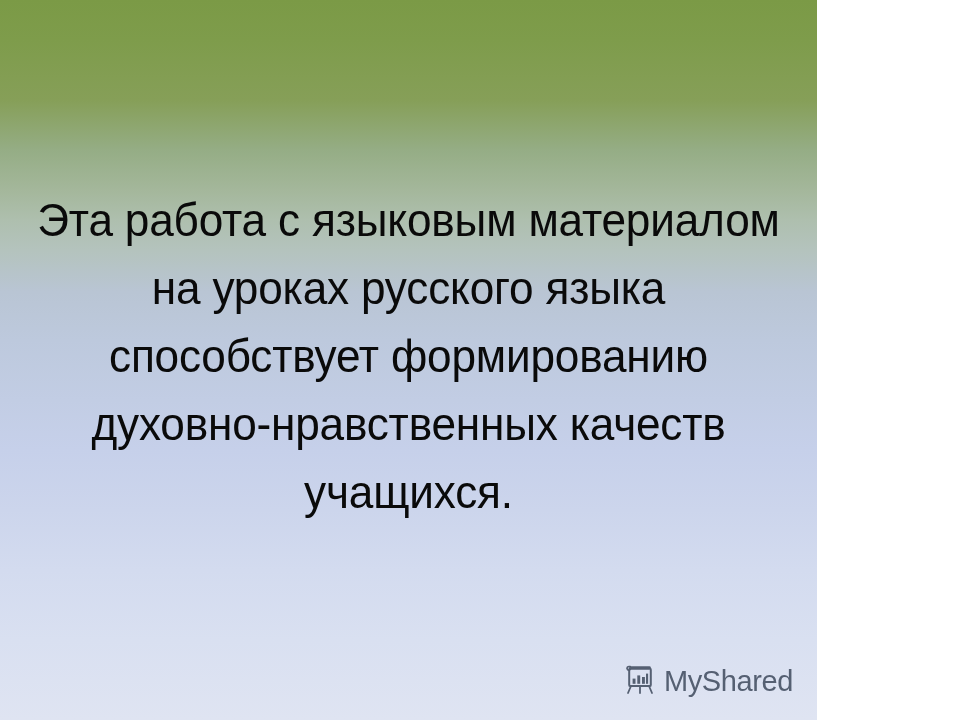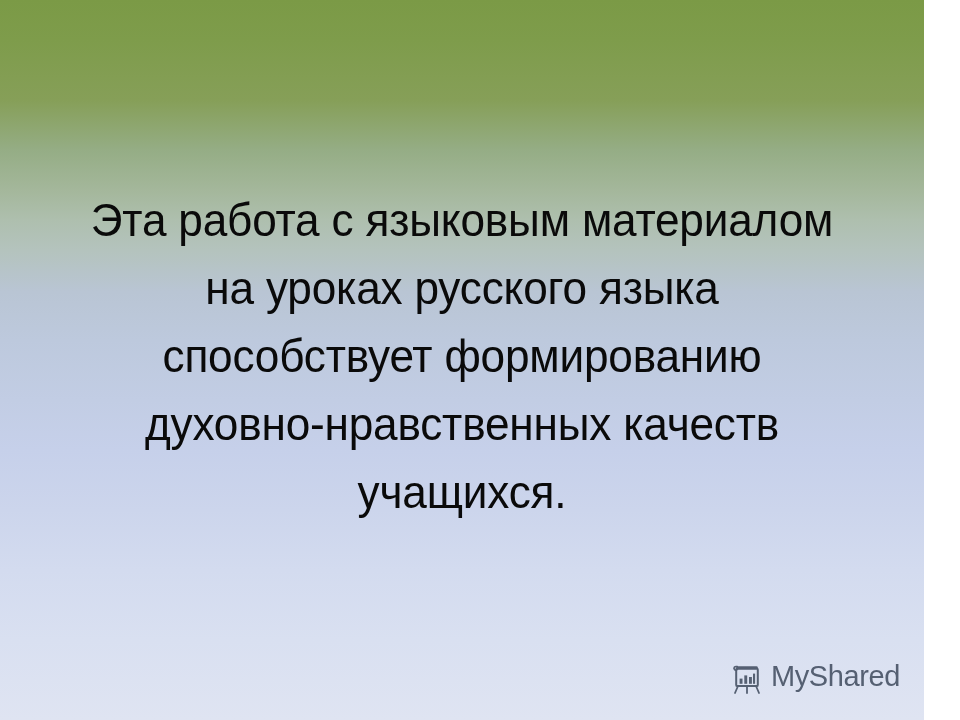--- a/index.html
+++ b/index.html
@@ -5,21 +5,21 @@
 <style>
   html, body {
     margin: 0;
     padding: 0;
     background: #ffffff;
   }
   * { box-sizing: border-box; }
 
   .slide {
     position: relative;
-    width: 924px;
+    width: 817px;
     height: 720px;
     overflow: hidden;
     font-family: "Liberation Sans", "DejaVu Sans", sans-serif;
     background:
       linear-gradient(
         to bottom,
         #7b9a46   0px,
         #7e9c4b  40px,
         #869f58 100px,
         #95ad85 150px,
@@ -58,21 +58,21 @@
     transform: scaleX(0.96);
     transform-origin: center center;
   }
 
   
   .watermark {
     position: absolute;
     right: 24px;
     bottom: 24px;
     display: flex;
-    align-items: flex-start;
+    align-items: flex-end;
     gap: 7px;
     opacity: 0.92;
   }
 
   .wm-icon {
     width: 34px;
     height: 34px;
     display: block;
     flex: 0 0 auto;
   }

